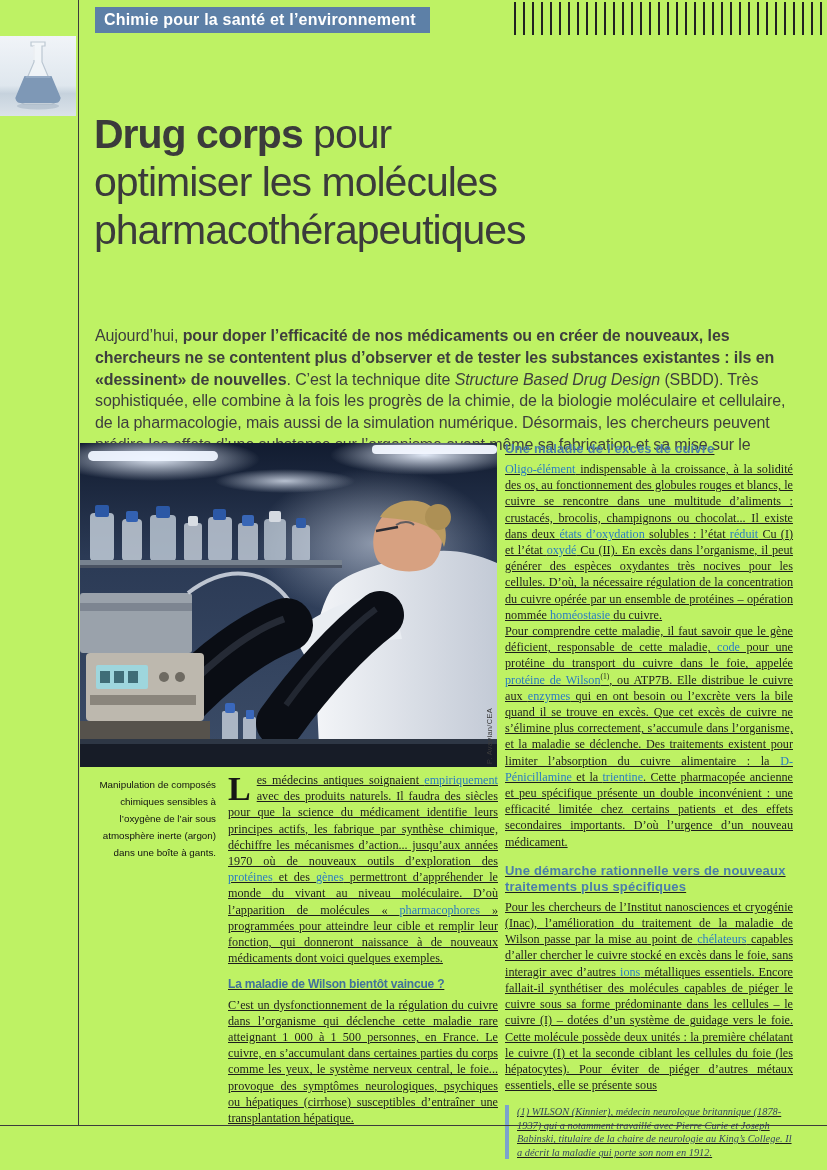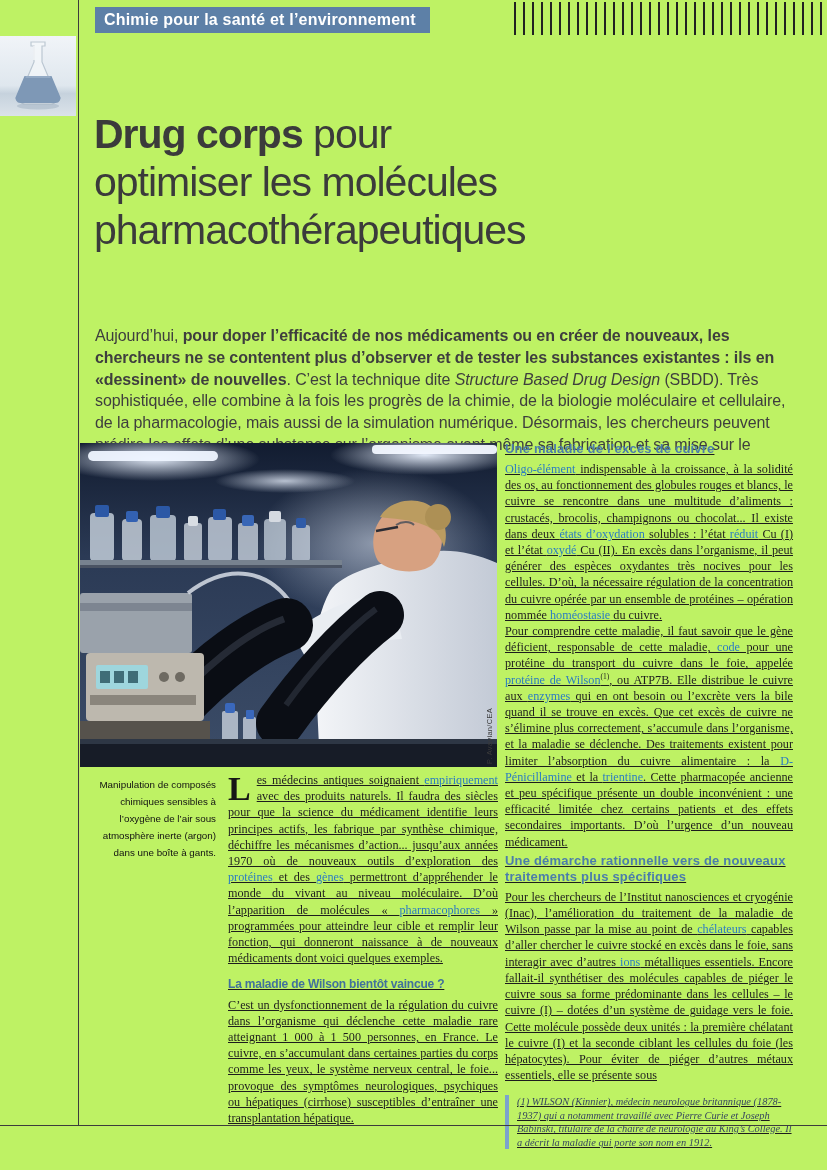--- a/index.html
+++ b/index.html
@@ -18,21 +18,21 @@
   .photo{position:absolute;left:80px;top:443px;width:417px;height:324px;}
   .credit{position:absolute;left:485px;top:764px;transform:rotate(-90deg);transform-origin:0 0;font-size:7.5px;color:#3a3a3a;letter-spacing:0.3px;white-space:nowrap;}
   .caption{position:absolute;left:95px;top:776px;width:121px;text-align:right;font-size:9.8px;line-height:17px;color:#111;}
   .colL{position:absolute;left:228px;top:772px;width:270px;}
   .colR{position:absolute;left:505px;top:441px;width:288px;}
   .body-serif{font-family:"Liberation Serif",serif;font-size:12.2px;line-height:16.2px;text-align:justify;color:#1d1d1d;text-decoration:underline;}
   .body-serif p{margin:0;}
   .dropcap{float:left;font-family:"Liberation Serif",serif;font-weight:700;font-size:34px;line-height:27px;padding:3px 6px 0 0;color:#161616;}
   .h-wilson{font-family:"Liberation Sans",sans-serif;font-size:12px;font-weight:700;color:#41719c;margin:10px 0 4px;white-space:nowrap;letter-spacing:-0.2px;text-align:left;}
   .h-small{font-family:"Liberation Sans",sans-serif;font-size:13px;line-height:16px;font-weight:700;color:#4b7dab;letter-spacing:0.2px;margin:0 0 4px;text-align:left;}
-  .h-small.second{margin-top:3px;}
+  .h-small.second{margin-top:13px;}
   .footnote{margin-top:12px;border-left:4px solid #7ba3cc;padding-left:8px;font-family:"Liberation Serif",serif;font-style:italic;font-size:10.4px;line-height:13.4px;color:#36465f;text-align:left;}
   .footer-rule{position:absolute;left:0;top:1125px;width:827px;height:1px;background:#3c3c3c;}
   .pagenum{position:absolute;left:44px;top:1169px;font-size:16px;font-weight:700;color:#222;}
   .edition{position:absolute;left:105px;top:1183px;font-size:13px;letter-spacing:0.6px;color:#333;}
 </style>
 </head>
 <body>
 
 <div class="page">
 

